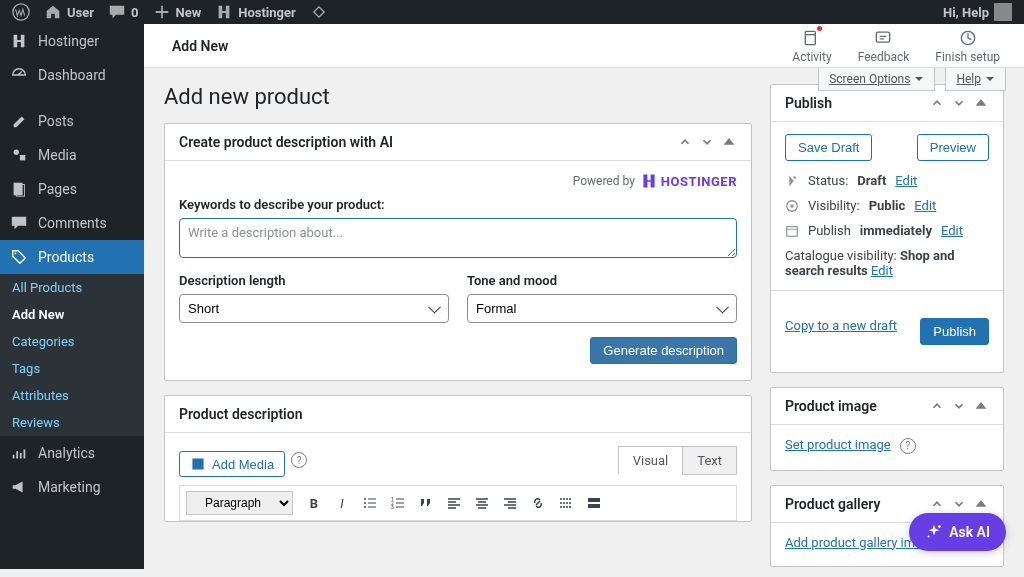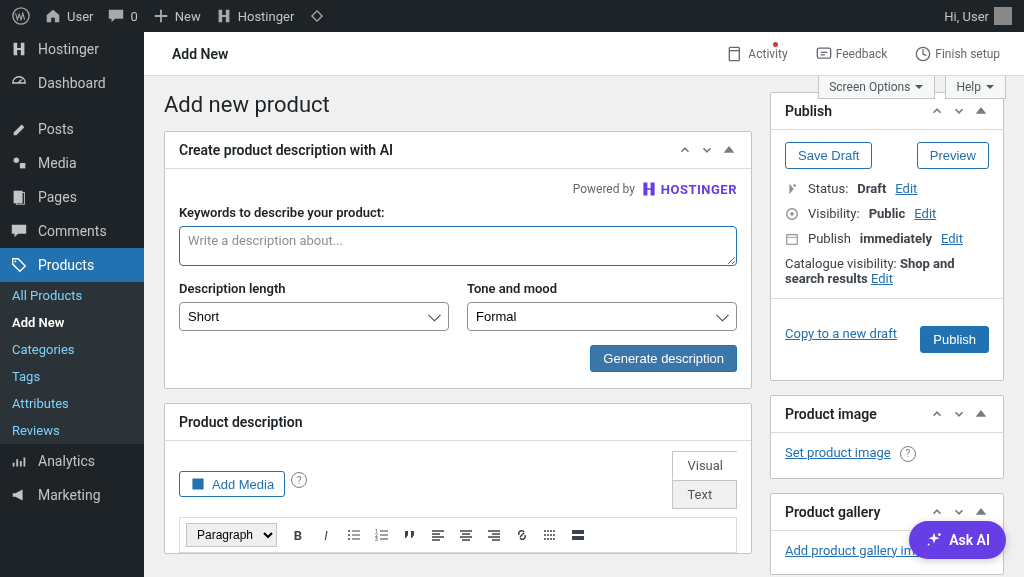--- a/index.html
+++ b/index.html
@@ -1,48 +1,48 @@
 <!DOCTYPE html>
 <html><head>
 <meta charset="utf-8">
 <style>
 * { box-sizing: border-box; margin: 0; padding: 0; }
 body { font-family: -apple-system, BlinkMacSystemFont, "Segoe UI", Roboto, sans-serif; font-size: 13px; color: #1d2327; background: #f0f0f1; width: 1024px; height: 577px; overflow: hidden; position: relative; }
 
-.topbar { background: #1d2327; color: #c3c4c7; height: 32px; display: flex; align-items: center; justify-content: space-between; padding: 0 12px; font-size: 13px; }
+.topbar { background: #1d2327; color: #c3c4c7; height: 24px; display: flex; align-items: center; justify-content: space-between; padding: 0 12px; font-size: 13px; font-weight: bold; }
 .topbar-left, .topbar-right { display: flex; align-items: center; gap: 14px; }
 .topbar-item { display: inline-flex; align-items: center; gap: 5px; color: #c3c4c7; cursor: pointer; }
 .topbar-item svg { width: 18px; height: 18px; fill: #a7aaad; }
 .topbar-avatar { width: 18px; height: 18px; background: #888; display: inline-block; }
 
 .layout { display: flex; height: calc(100% - 32px); }
 .sidebar { width: 144px; background: #1d2327; color: #c3c4c7; display: flex; flex-direction: column; font-size: 14px; }
 .sidebar-item { display: flex; align-items: center; gap: 10px; padding: 8px 10px; cursor: pointer; color: #c3c4c7; }
 .sidebar-item.active { background: #2271b1; color: #fff; position: relative; }
 .sidebar-item.active::after { content: ''; position: absolute; right: -8px; top: 50%; margin-top: -8px; border: 8px solid transparent; border-right-color: #f0f0f1; }
 .sidebar-item svg { width: 18px; height: 18px; fill: currentColor; flex-shrink: 0; }
 .sidebar-item.gap-top { margin-top: 12px; }
 .sidebar-sub { background: #2c3338; }
 .sidebar-sub-item { padding: 6px 12px; color: #7dd3fc; cursor: pointer; font-size: 13px; }
 .sidebar-sub-item.current { font-weight: 600; color: #fff; }
 
 .main { flex: 1; overflow: auto; position: relative; }
 .main-header { background: #fff; border-bottom: 1px solid #dcdcde; height: 44px; display: flex; align-items: center; justify-content: space-between; padding-left: 28px; }
 .main-header-title { font-size: 14px; font-weight: 600; }
 .main-header-actions { display: flex; gap: 26px; padding-right: 24px; }
-.main-header-action { display: flex; align-items: center; gap: 2px; color: #646970; cursor: pointer; font-size: 12px; position: relative; }
+.main-header-action { display: flex; flex-direction: column; align-items: center; gap: 2px; color: #646970; cursor: pointer; font-size: 12px; position: relative; }
 .main-header-action svg { width: 20px; height: 20px; fill: none; stroke: #646970; stroke-width: 1.6; }
 .action-dot { position: absolute; top: -2px; right: 10px; width: 5px; height: 5px; border-radius: 50%; background: #d63638; }
 
 .content { padding: 16px 20px; display: flex; gap: 18px; align-items: flex-start; }
 .col-main { flex: 1; min-width: 0; }
 .col-side { width: 234px; }
 
 .screen-opts { display: flex; justify-content: flex-end; gap: 10px; margin-bottom: 6px; }
-.screen-opt { background: #f6f7f7; border: 1px solid #c3c4c7; border-top: none; padding: 4px 10px; font-size: 12px; color: #50575e; cursor: pointer; display: inline-flex; align-items: center; gap: 4px; }
+.screen-opt { background: #f6f7f7; border: 1px solid #c3c4c7; border-top: none; padding: 4px 10px; font-size: 12px; color: #50575e; cursor: pointer; display: inline-flex; align-items: center; gap: 4px; text-decoration: underline; }
 .screen-opt svg { width: 10px; height: 10px; fill: #50575e; }
 
 .page-title { font-size: 22px; font-weight: 400; margin-bottom: 12px; }
 .title-input { width: 100%; border: 1px solid #8c8f94; border-radius: 4px; padding: 10px 12px; font-size: 19px; background: #fff; }
 .title-input::placeholder { color: #646970; }
 
 .metabox { background: #fff; border: 1px solid #c3c4c7; margin-top: 14px; border-radius: 2px; }
 .metabox-head { display: flex; align-items: center; justify-content: space-between; padding: 10px 14px; border-bottom: 1px solid #dcdcde; font-weight: 600; font-size: 14px; }
 .metabox-head-icons { display: flex; gap: 6px; }
 .toggle-btn { width: 16px; height: 16px; display: inline-flex; align-items: center; justify-content: center; color: #787c82; cursor: pointer; }
@@ -70,26 +70,26 @@
 
 .publish-top { display: flex; justify-content: space-between; margin-bottom: 12px; }
 .publish-row { display: flex; align-items: center; gap: 9px; font-size: 13px; margin-bottom: 10px; color: #3c434a; }
 .publish-row svg { width: 14px; height: 14px; fill: #8c8f94; }
 .link { color: #2271b1; text-decoration: underline; cursor: pointer; }
 .publish-footer { border-top: 1px solid #dcdcde; margin: 12px -14px -16px; padding: 27px 14px; display: flex; justify-content: space-between; align-items: flex-start; }
 
 .editor-tools { display: flex; align-items: center; gap: 10px; margin-bottom: 0; justify-content: space-between; padding: 10px 14px 0 14px; }
 .add-media { border: 1px solid #2271b1; color: #2271b1; background: #fff; border-radius: 3px; padding: 4px 10px; display: inline-flex; align-items: center; gap: 6px; cursor: pointer; font-size: 13px; margin-top: 8px; }
 .add-media svg { width: 16px; height: 16px; fill: #2271b1; }
-.editor-tabs { display: flex; flex-direction: column; }
+.editor-tabs { display: flex; }
 .editor-tab { padding: 6px 14px; border: 1px solid #c3c4c7; background: #f0f0f1; cursor: pointer; font-size: 13px; color: #50575e; }
 .editor-tab.active { background: #fff; border-bottom-color: #fff; }
 .editor-tab:first-child { border-right: none; }
 .toolbar { border: 1px solid #dcdcde; padding: 4px 6px; display: flex; align-items: center; gap: 2px; margin: 0 14px; }
-.tb-select { border: 1px solid #c3c4c7; padding: 3px 6px; font-size: 12px; margin-right: 6px; }
+.tb-select { border: 1px solid #c3c4c7; padding: 3px 14px; font-size: 12px; margin-right: 6px; }
 .tb-btn { width: 26px; height: 26px; display: inline-flex; align-items: center; justify-content: center; cursor: pointer; color: #3c434a; }
 .tb-btn svg { width: 16px; height: 16px; fill: currentColor; }
 .help-circle { width: 16px; height: 16px; border: 1.5px solid #787c82; border-radius: 50%; display: inline-flex; align-items: center; justify-content: center; font-size: 10px; color: #787c82; margin-left: 6px; }
 
 .ask-ai { position: absolute; bottom: 18px; right: 18px; background: #673de6; color: #fff; border-radius: 22px; padding: 10px 16px; display: flex; align-items: center; gap: 6px; font-weight: 600; font-size: 14px; cursor: pointer; box-shadow: 0 2px 8px rgba(0,0,0,0.2); }
 .ask-ai svg { width: 18px; height: 18px; fill: #fff; }
 </style>
 </head>
 <body>
 
@@ -126,21 +126,21 @@
         <span>Hostinger</span>
       </span>
     <span class="topbar-item">
         <svg viewBox="0 0 20 20">
           <rect x="6" y="6" width="8" height="8" transform="rotate(45 10 10)" fill="none" stroke="#a7aaad" stroke-width="1.5"></rect>
         </svg>
       </span>
   </div>
   <div class="topbar-right">
     <span class="topbar-item">
-        <span>Hi, User</span>
+        <span>Hi, Help</span>
         <span class="topbar-avatar"></span>
       </span>
   </div>
 </div>
 
 <div class="layout">
   <div class="sidebar">
     <div class="sidebar-item">
         <svg viewBox="0 0 20 20">
           <path d="M4 3h4v6h4V3h4v14h-4v-6h-4v6h-4z"></path>

